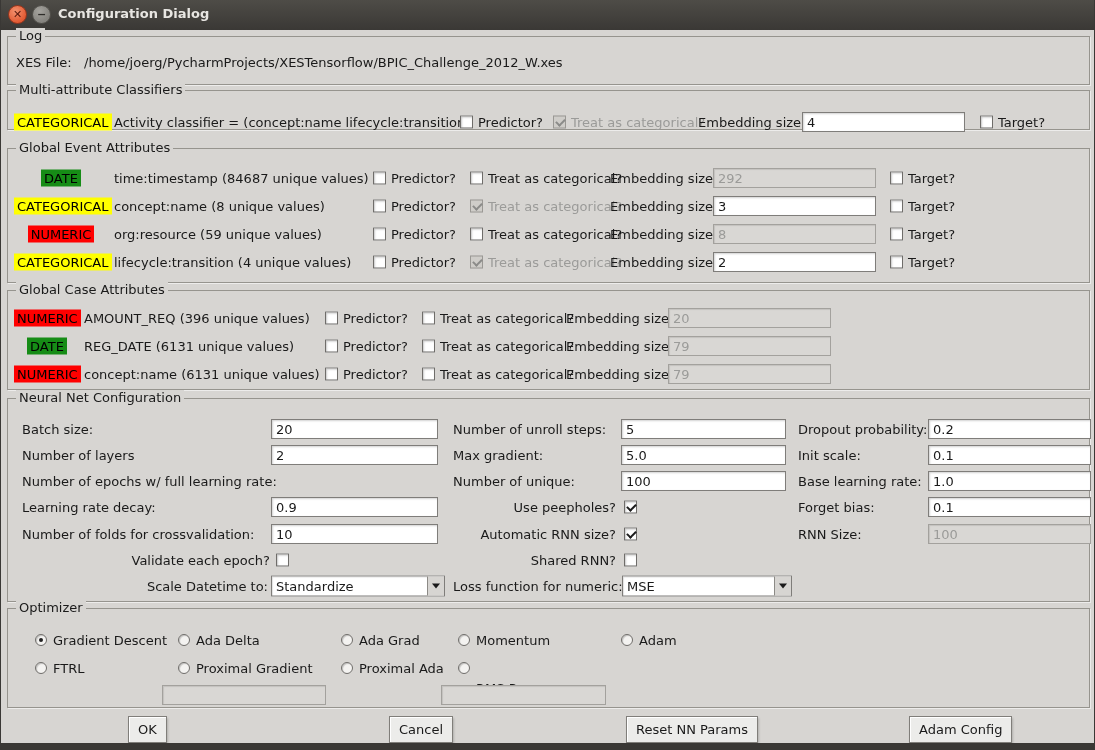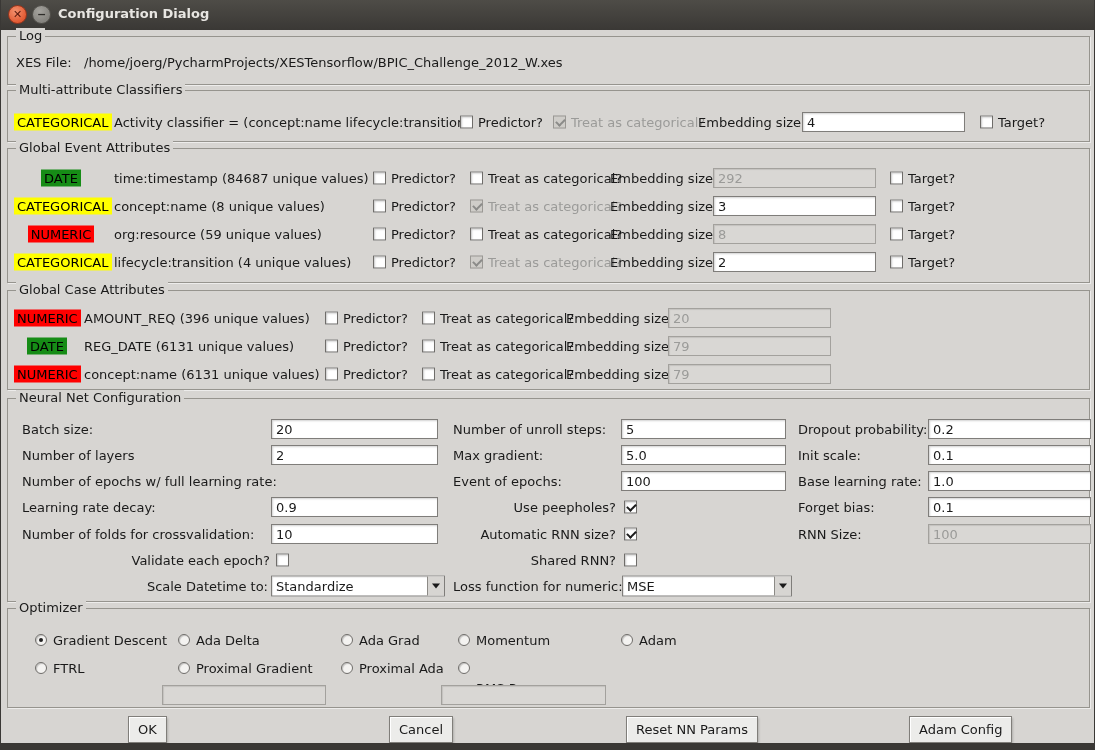--- a/index.html
+++ b/index.html
@@ -77,21 +77,21 @@
   </div>
 
   <div class="frame" style="left:6px; top:36px; width:1083px; height:49px;">
     <span class="frame-title">Log</span>
     <div class="attr-row" style="top:12px;">
       <span class="at" style="left:8px;">XES File:</span>
       <span class="at" style="left:76px;">/home/joerg/PycharmProjects/XESTensorflow/BPIC_Challenge_2012_W.xes</span>
     </div>
   </div>
 
-  <div class="frame" style="left:6px; top:90px; width:1083px; height:52px;">
+  <div class="frame" style="left:6px; top:90px; width:1083px; height:40px;">
     <span class="frame-title">Multi-attribute Classifiers</span>
     <div class="attr-row" style="top:18px;">
       <span class="badge-col" style="left:6px; width:94px;"><span class="badge badge-CATEGORICAL">CATEGORICAL</span></span>
       <span class="at" style="left:106px;">Activity classifier = (concept:name lifecycle:transition)</span>
       <span class="cb" style="left:452px;"></span>
       <span class="at" style="left:470px;">Predictor?</span>
       <span class="cb checked disabled" style="left:545px;"></span>
       <span class="at gray" style="left:563px;">Treat as categorical?</span>
       <span class="at" style="left:690px;">Embedding size:</span>
       <input class="entry" style="left: 794px; width: 163px;" value="4">
@@ -209,21 +209,21 @@
       <span class="at" style="left:14px;text-align:center;">Number of layers</span>
       <input class="entry" style="left: 263px; width: 167px;" value="2">
       <span class="at" style="left:445px;">Max gradient:</span>
       <input class="entry" style="left: 613px; width: 165px;" value="5.0">
       <span class="at" style="left:790px;">Init scale:</span>
       <input class="entry" style="left: 920px; width: 163px;" value="0.1">
     </div>
 
     <div class="attr-row" style="top:69px;">
       <span class="at" style="left:14px;">Number of epochs w/ full learning rate:</span>
-      <span class="at" style="left:445px;">Event of epochs:</span>
+      <span class="at" style="left:445px;">Number of unique:</span>
       <input class="entry" style="left: 613px; width: 165px;" value="100">
       <span class="at" style="left:790px;text-align:right;">Base learning rate:</span>
       <input class="entry" style="left: 920px; width: 163px;" value="1.0">
     </div>
 
     <div class="attr-row" style="top:95px;">
       <span class="at" style="left:14px;">Learning rate decay:</span>
       <input class="entry" style="left: 263px; width: 167px;" value="0.9">
       <span class="at lbl-r" style="left:445px; width:163px;">Use peepholes?</span>
       <span class="cb checked" style="left:616px;"></span>

